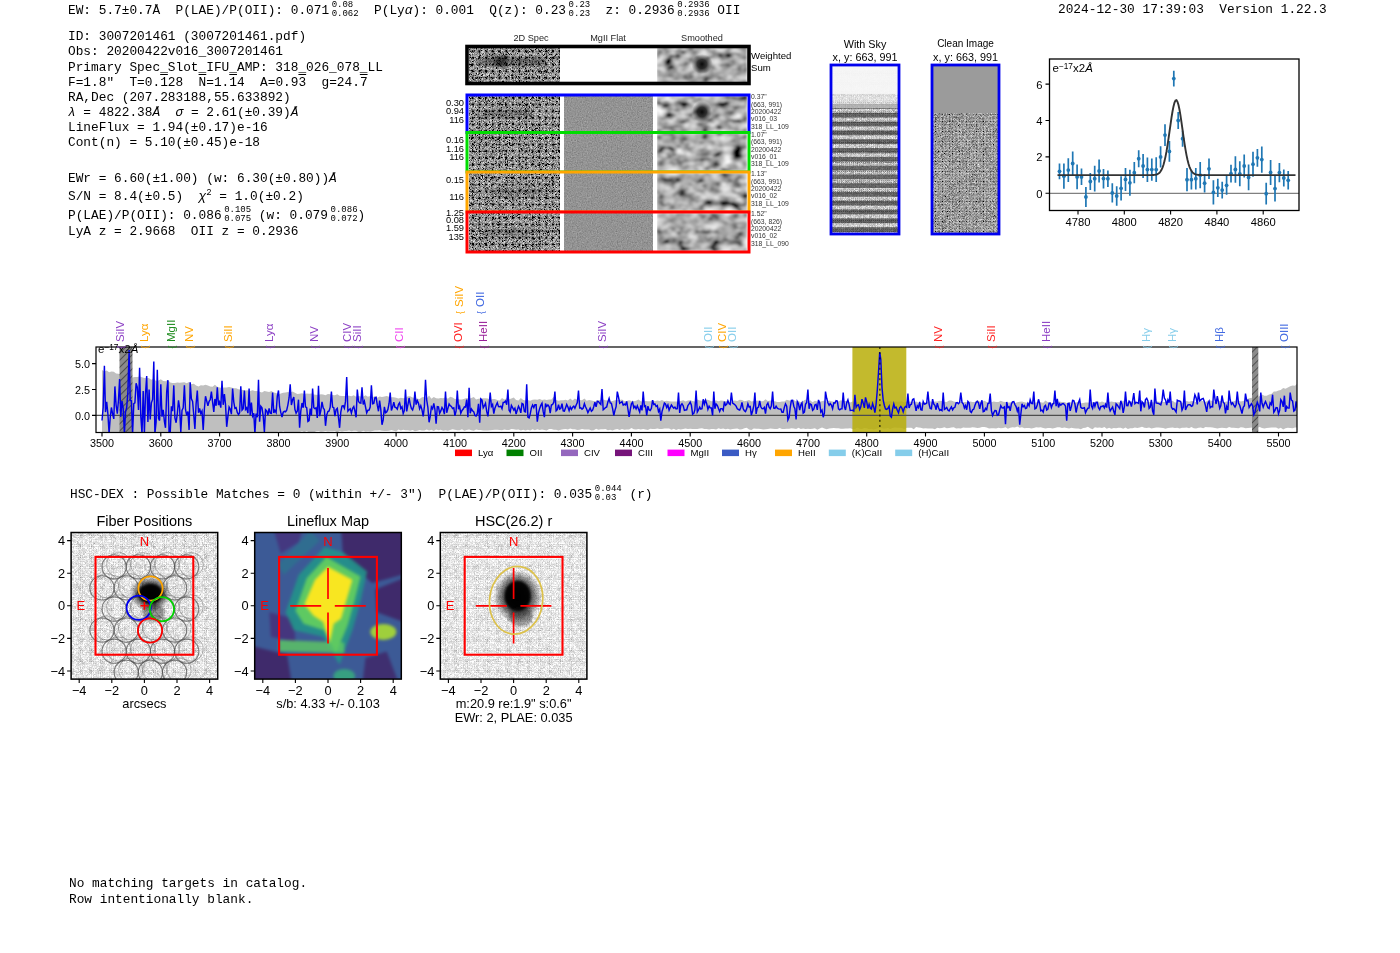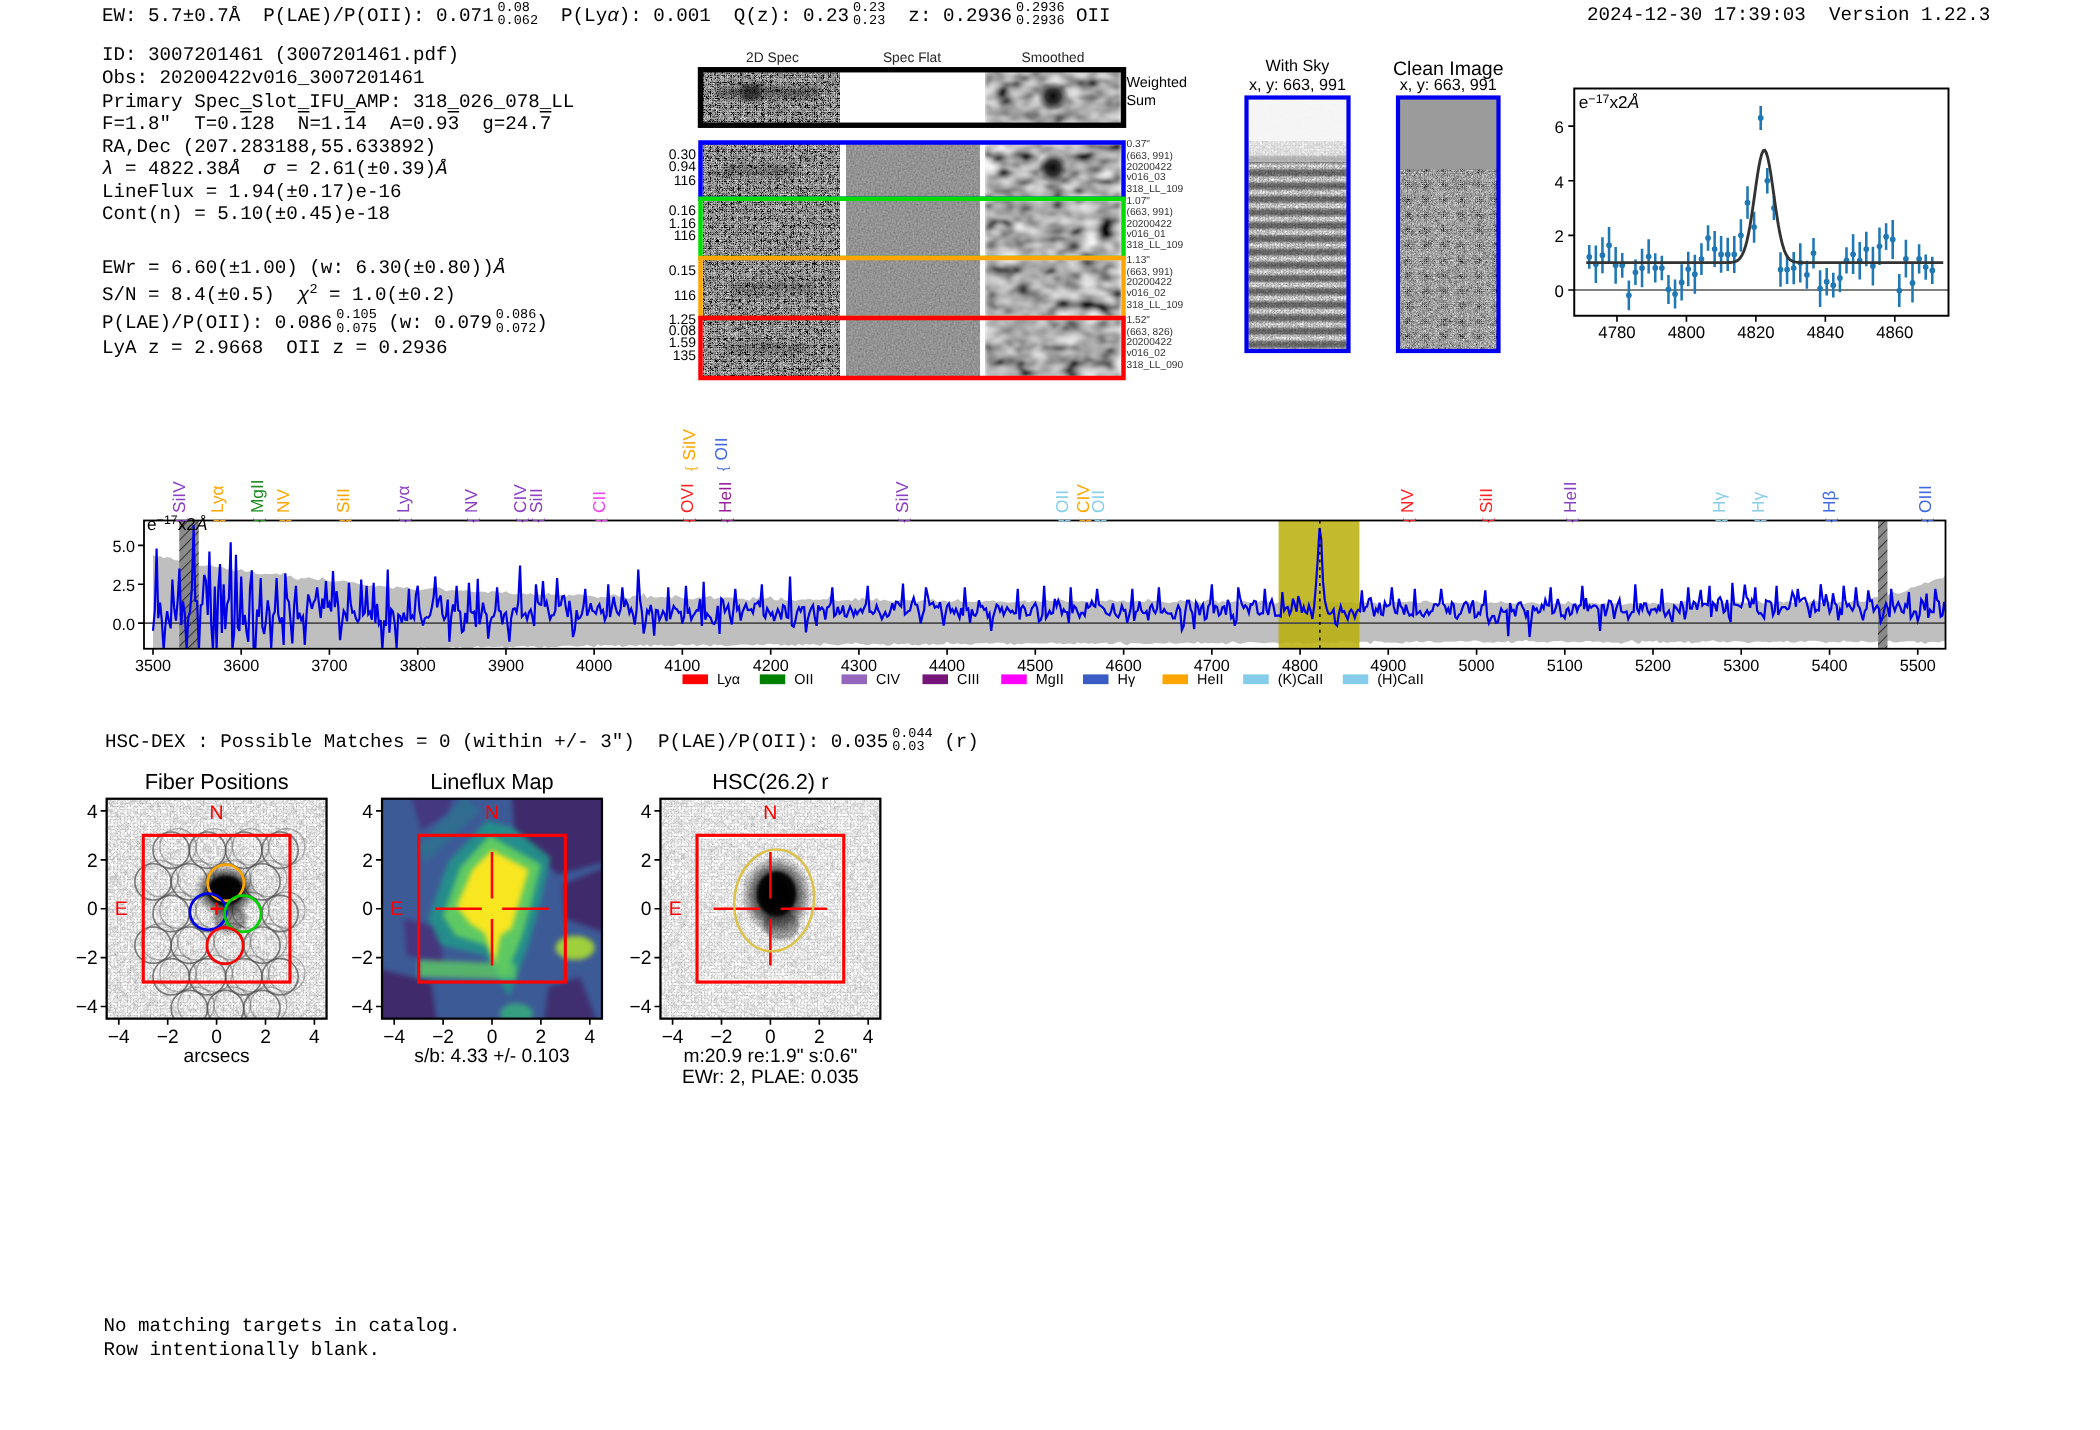--- a/index.html
+++ b/index.html
@@ -17,22 +17,22 @@
 <div class="mono" style="left:68px;top:59.5px;font-size:12.8px;">Primary Spec_Slot_IFU_AMP: 318_026_078_LL</div>
 <div class="mono" style="left:68px;top:75.0px;font-size:12.8px;">F=1.8"  T=0.<span class="ov">1</span>28  <span class="ov">N</span>=1.<span class="ov">1</span>4  A=0.9<span class="ov">3</span>  g=24.<span class="ov">7</span></div>
 <div class="mono" style="left:68px;top:89.9px;font-size:12.8px;">RA,Dec (207.283188,55.633892)</div>
 <div class="mono" style="left:68px;top:105.3px;font-size:12.8px;"><i>λ</i> = 4822.38<i>Å</i>  <i>σ</i> = 2.61(±0.39)<i>Å</i></div>
 <div class="mono" style="left:68px;top:120.0px;font-size:12.8px;">LineFlux = 1.94(±0.17)e-16</div>
 <div class="mono" style="left:68px;top:135.4px;font-size:12.8px;">Cont(n) = 5.10(±0.45)e-18</div>
 <div class="mono" style="left:68px;top:171.4px;font-size:12.8px;">EWr = 6.60(±1.00) (w: 6.30(±0.80))<i>Å</i></div>
 <div class="mono" style="left:68px;top:188.1px;font-size:12.8px;">S/N = 8.4(±0.5)  <i>χ</i><sup style="font-size:9px">2</sup> = 1.0(±0.2)</div>
 <div class="mono" style="left:68px;top:207.4px;font-size:12.8px;">P(LAE)/P(OII): 0.086 <span class="frac">0.105<br>0.075</span> (w: 0.079 <span class="frac">0.086<br>0.072</span>)</div>
 <div class="mono" style="left:68px;top:224.1px;font-size:12.8px;">LyA z = 2.9668  OII z = 0.2936</div>
-<div class="sans" style="left:515px;top:33.0px;font-size:9.2px;color:#262626;transform:translateX(-50%);">2D Spec</div>
-<div class="sans" style="left:608px;top:33.0px;font-size:9.2px;color:#262626;transform:translateX(-50%);">Spec Flat</div>
+<div class="sans" style="left:531px;top:33.0px;font-size:9.2px;color:#262626;transform:translateX(-50%);">2D Spec</div>
+<div class="sans" style="left:608px;top:33.0px;font-size:9.2px;color:#262626;transform:translateX(-50%);">MgII Flat</div>
 <div class="sans" style="left:702px;top:33.0px;font-size:9.2px;color:#262626;transform:translateX(-50%);">Smoothed</div>
 <div class="sans" style="left:751px;top:50.2px;font-size:9.6px;color:#000;">Weighted</div>
 <div class="sans" style="left:751px;top:62.2px;font-size:9.6px;color:#000;">Sum</div>
 <div class="sans" style="left:164px;width:300px;text-align:right;top:97.6px;font-size:9.3px;color:#000;">0.30</div>
 <div class="sans" style="left:164px;width:300px;text-align:right;top:106.2px;font-size:9.3px;color:#000;">0.94</div>
 <div class="sans" style="left:164px;width:300px;text-align:right;top:114.8px;font-size:9.3px;color:#000;">116</div>
 <div class="sans" style="left:164px;width:300px;text-align:right;top:135.1px;font-size:9.3px;color:#000;">0.16</div>
 <div class="sans" style="left:164px;width:300px;text-align:right;top:143.7px;font-size:9.3px;color:#000;">1.16</div>
 <div class="sans" style="left:164px;width:300px;text-align:right;top:152.3px;font-size:9.3px;color:#000;">116</div>
 <div class="sans" style="left:164px;width:300px;text-align:right;top:174.6px;font-size:9.3px;color:#000;">0.15</div>
@@ -56,21 +56,21 @@
 <div class="sans" style="left:751px;top:185.0px;font-size:6.8px;color:#333;">20200422</div>
 <div class="sans" style="left:751px;top:192.4px;font-size:6.8px;color:#333;">v016_02</div>
 <div class="sans" style="left:751px;top:199.7px;font-size:6.8px;color:#333;">318_LL_109</div>
 <div class="sans" style="left:751px;top:210.3px;font-size:6.8px;color:#333;">1.52"</div>
 <div class="sans" style="left:751px;top:217.7px;font-size:6.8px;color:#333;">(663, 826)</div>
 <div class="sans" style="left:751px;top:225.0px;font-size:6.8px;color:#333;">20200422</div>
 <div class="sans" style="left:751px;top:232.4px;font-size:6.8px;color:#333;">v016_02</div>
 <div class="sans" style="left:751px;top:239.7px;font-size:6.8px;color:#333;">318_LL_090</div>
 <div class="sans" style="left:865px;top:38.0px;font-size:10.8px;color:#000;transform:translateX(-50%);">With Sky</div>
 <div class="sans" style="left:865px;top:51.0px;font-size:10.8px;color:#000;transform:translateX(-50%);">x, y: 663, 991</div>
-<div class="sans" style="left:965.5px;top:38.0px;font-size:13px;color:#000;transform:translateX(-50%);">Clean Image</div>
+<div class="sans" style="left:965.5px;top:38.0px;font-size:10px;color:#000;transform:translateX(-50%);">Clean Image</div>
 <div class="sans" style="left:965.5px;top:51.0px;font-size:10.8px;color:#000;transform:translateX(-50%);">x, y: 663, 991</div>
 <svg style="left:440px;top:25px;" width="570" height="245" viewBox="0 0 570 245">
       <defs>
 <filter id="fNoise" x="0" y="0" width="100%" height="100%">
 <feTurbulence type="turbulence" baseFrequency="0.85" numOctaves="2" seed="11"></feTurbulence>
 <feColorMatrix type="matrix" values="0.7 0.7 0.7 0 -0.28  0.7 0.7 0.7 0 -0.28  0.7 0.7 0.7 0 -0.28  0 0 0 0 1"></feColorMatrix>
 </filter>
 <filter id="fSmooth" x="0" y="0" width="100%" height="100%">
 <feTurbulence type="fractalNoise" baseFrequency="0.09 0.13" numOctaves="2" seed="7" stitchTiles="stitch"></feTurbulence>
 <feColorMatrix type="matrix" values="0.85 0.85 0.85 0 -0.88  0.85 0.85 0.85 0 -0.88  0.85 0.85 0.85 0 -0.88  0 0 0 0 1"></feColorMatrix>

